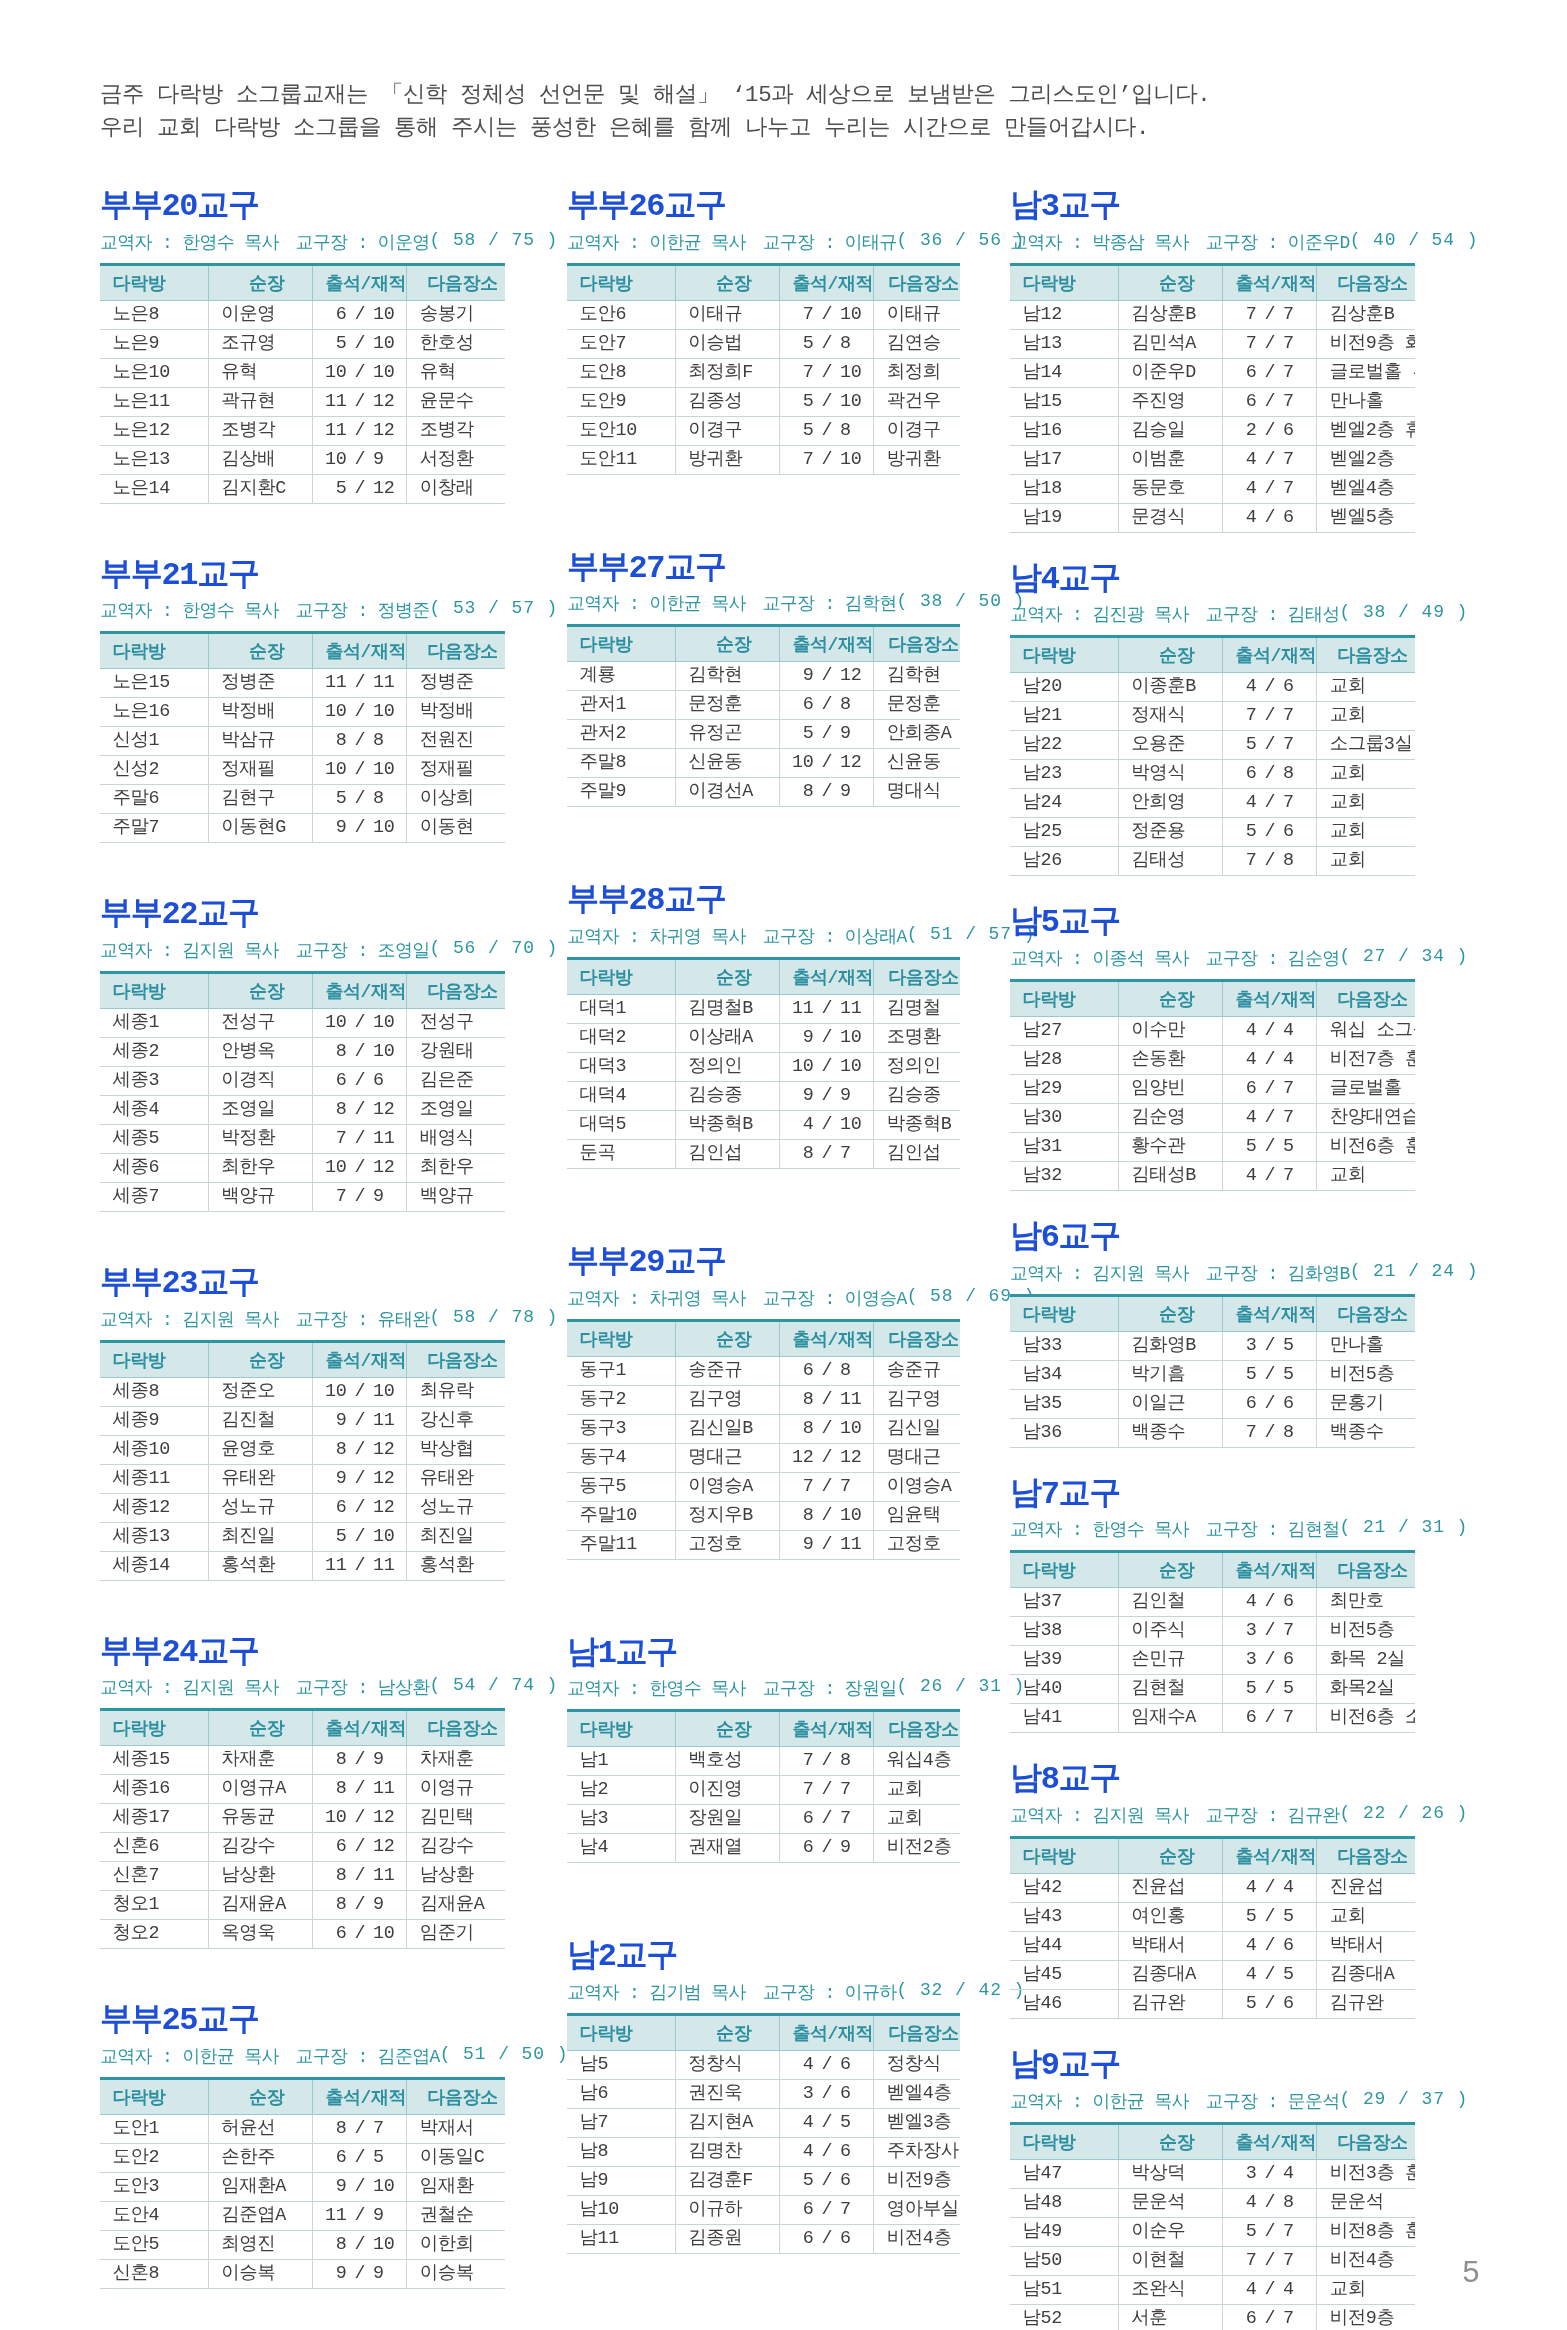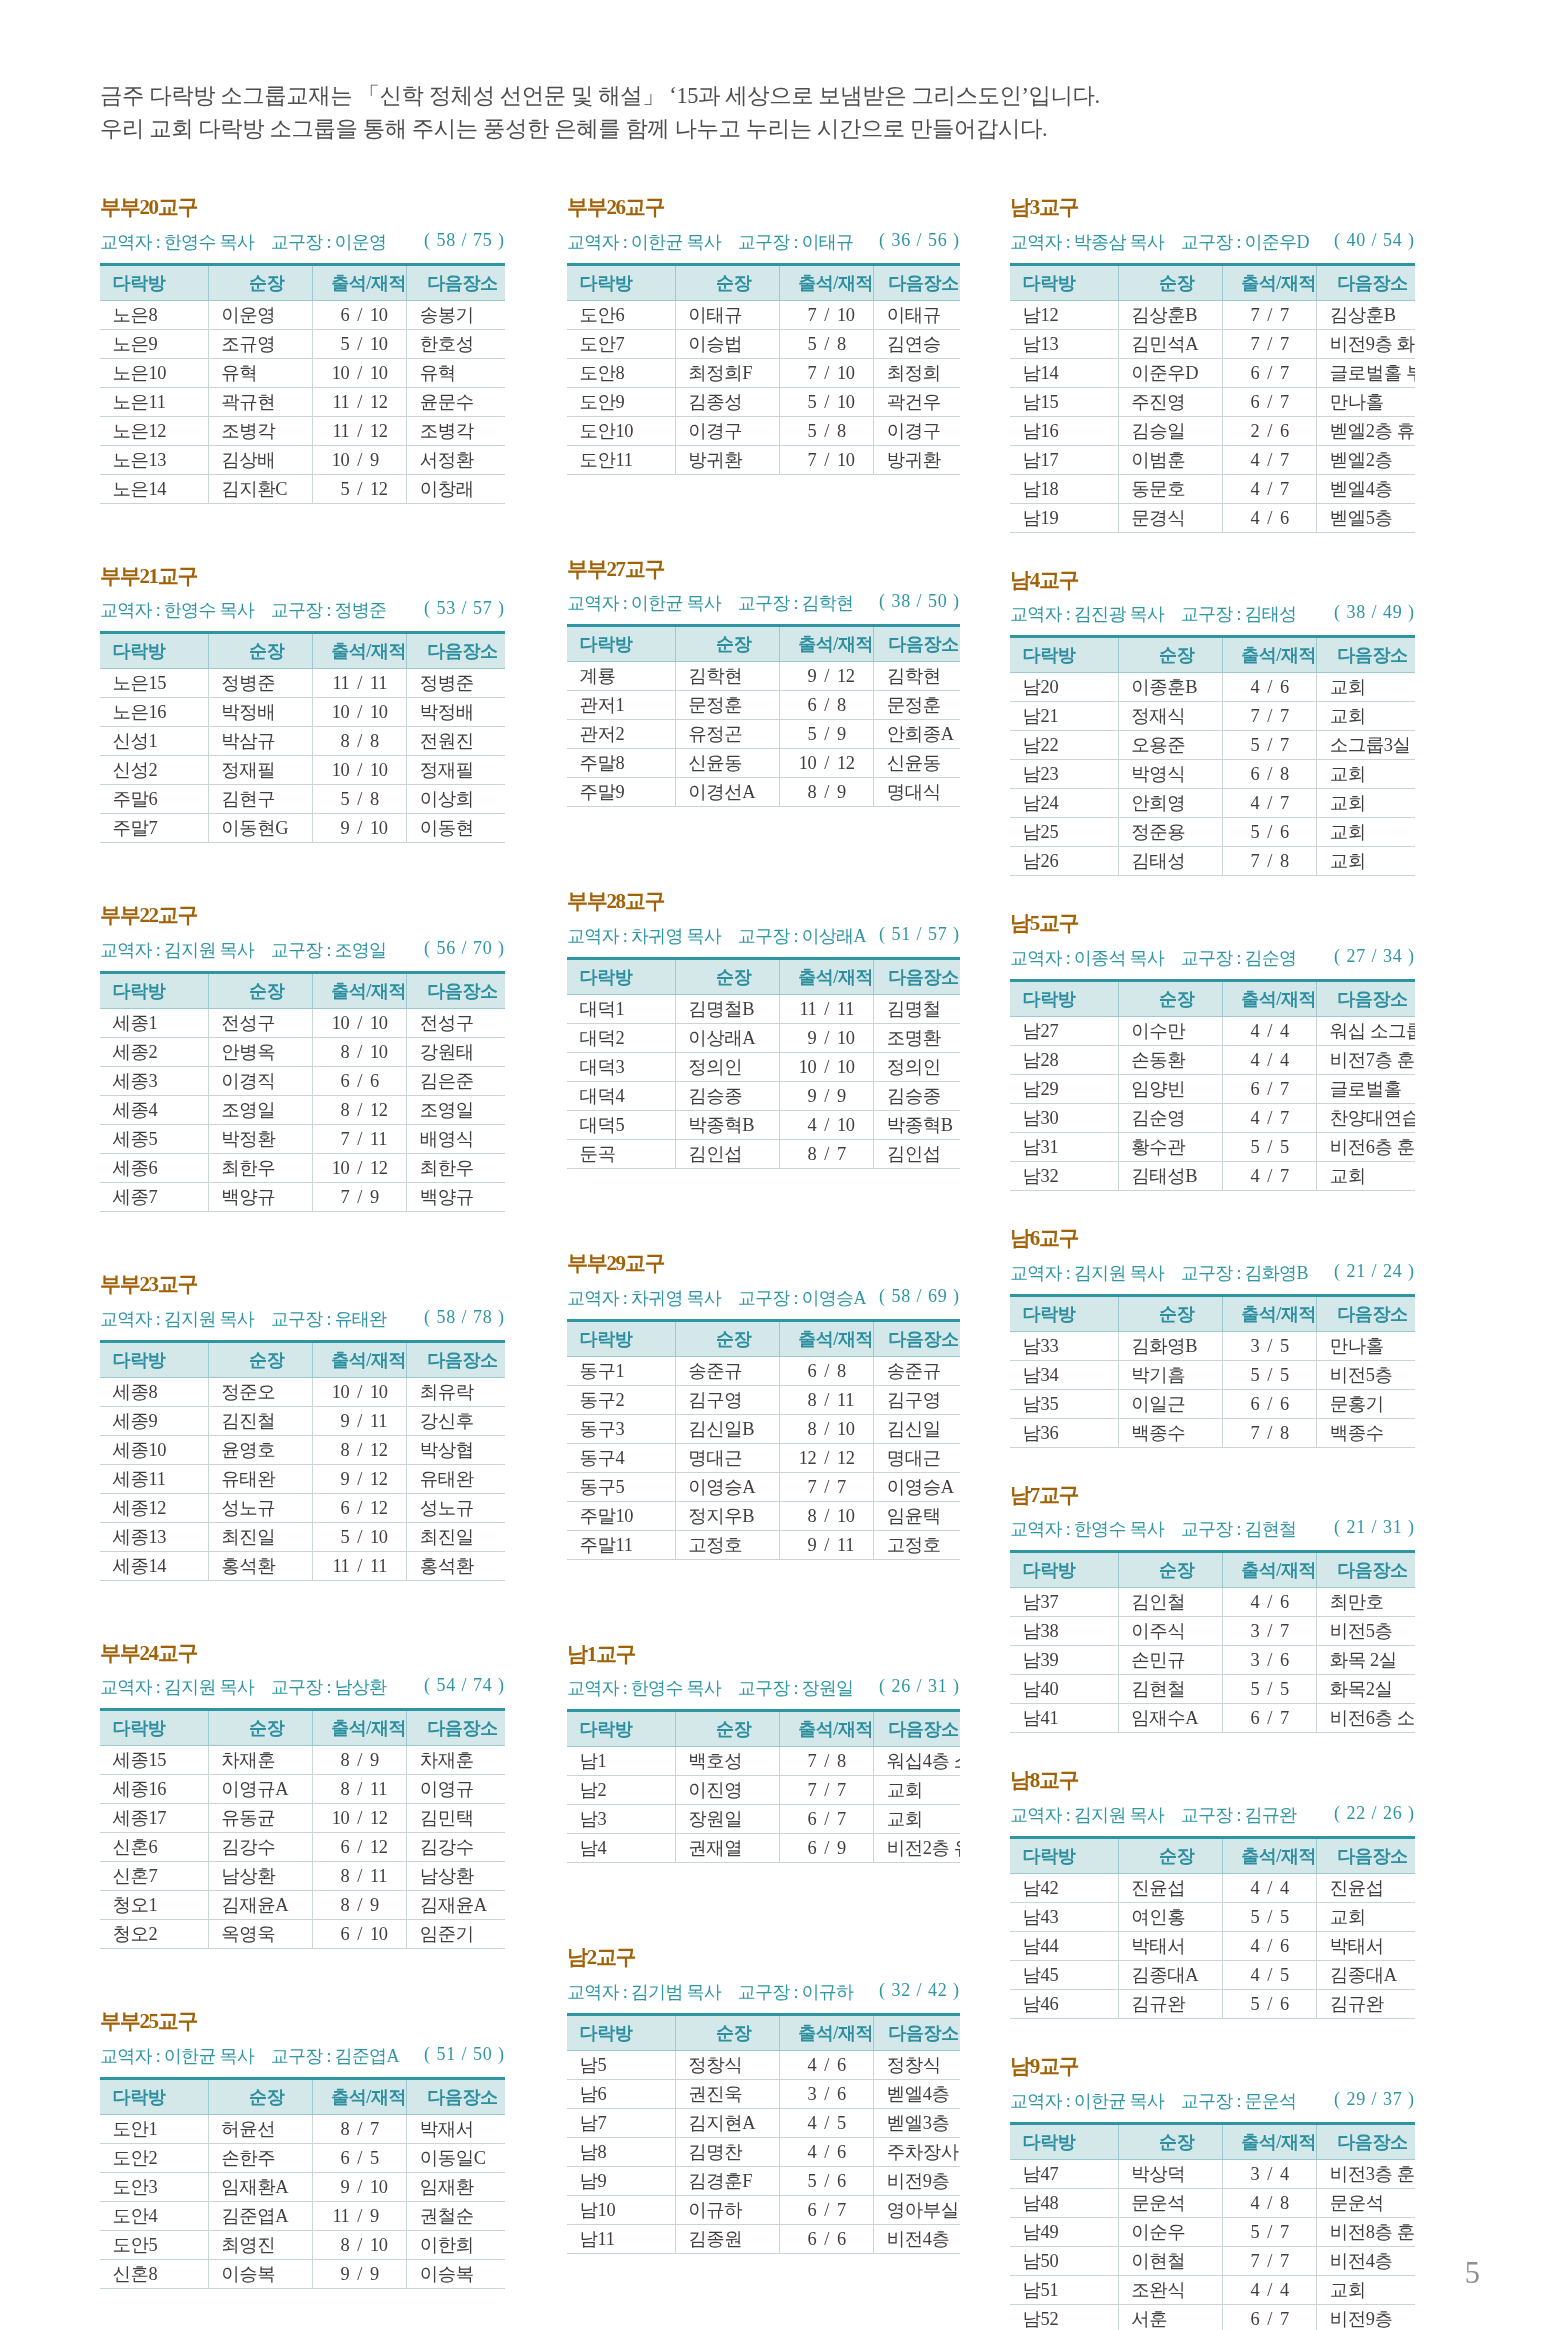--- a/index.html
+++ b/index.html
@@ -1,30 +1,30 @@
 <!DOCTYPE html>
 <html style="font-size:14.4px"><head>
 <meta charset="utf-8">
 <style>
   html, body { margin:0; padding:0; background:#e8e8e8; }
   .page {
     width:1568px; height:2330px; box-sizing:border-box;
     margin:0 auto; background:#ffffff; position:relative; overflow:hidden;
     padding:79px 81px 0 100px;
-    font-family:Liberation Serif, serif;
+    font-family:Liberation Mono, monospace;
   }
   .intro { font-size:22.4px; line-height:33px; color:#4d4d4d; letter-spacing:-0.4px; }
   .columns { display:flex; gap:50px; margin-top:47px; align-items:flex-start; }
   .column { flex:0 0 405px; width:405px; }
 
   .section { margin-bottom:57px; }
   .col-1 .section { margin-bottom:79px;margin-left:12px; }
   .col-2 .section { margin-bottom:32px; }
 
-  .section-title { margin:0 0 7.2px 0; font-size:21px; line-height:30.5px; color:#a16207; font-weight:700; letter-spacing:-1.3px; }
+  .section-title { margin:0 0 7.2px 0; font-size:32px; line-height:30.5px; color:#1d4ed8; font-weight:700; letter-spacing:-1.3px; }
   .section-sub { display:flex; justify-content:space-between; align-items:flex-start; color:#2e96a3; font-size:18px; letter-spacing:-0.7px; margin-bottom:9px; white-space:nowrap; }
   .sub-ratio { letter-spacing:0.9px; }
 
   table.grid { width:100%; border-collapse:collapse; border-top:3.6px solid #2e96a3; table-layout:fixed; }
   .grid th {
     background:#d4e8ea; color:#2d8fa0; font-weight:700; font-size:18px;
     height:34px; text-align:left; padding:0 0 0 12.6px; letter-spacing:-0.4px;
     border-bottom:1.8px solid #9cc9d0;
   }
   .grid th + th { border-left:1.8px solid #9cc9d0;text-align:center; }

